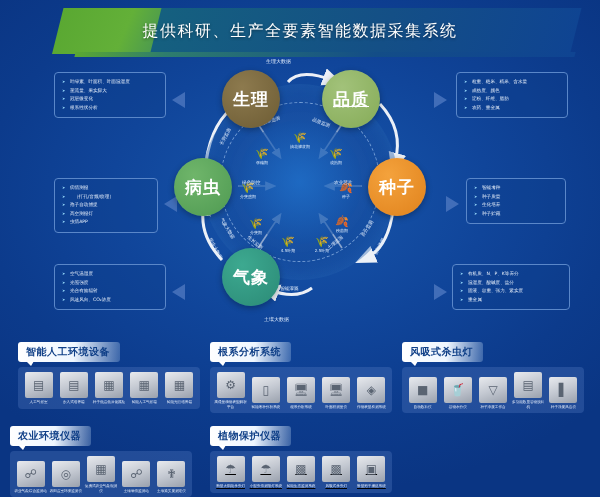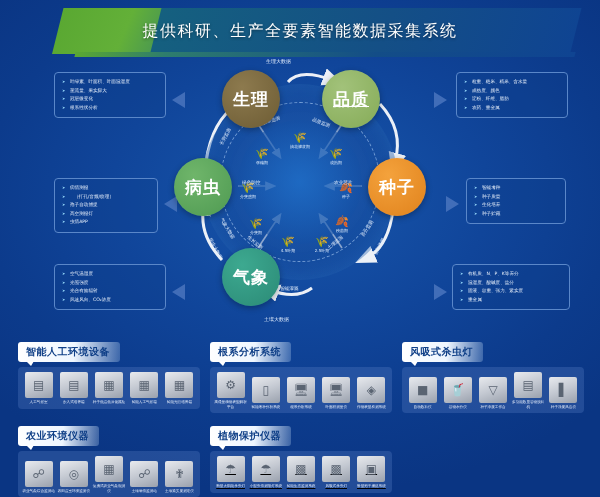--- a/index.html
+++ b/index.html
@@ -166,21 +166,21 @@
     background:linear-gradient(160deg,#e8eaee 0%,#c3c8d1 50%,#9aa1ad 100%);
     display:flex; align-items:center; justify-content:center;
     font-size:12px; color:#5a6472;
   }
   .thumb.photo { background:linear-gradient(160deg,#6f9a5a 0%,#4f7b3e 48%,#7f6a4a 100%); color:#e8f2dd; }
   .plabel { color:#e6eefb; font-size:3.6px; line-height:4.6px; }
 
   #sec-0 { left:18px;  top:340px; width:182px; }
   #sec-1 { left:210px; top:340px; width:182px; }
   #sec-2 { left:402px; top:340px; width:182px; }
-  #sec-3 { left:18px;  top:424px; width:182px; }
+  #sec-3 { left:10px;  top:424px; width:182px; }
   #sec-4 { left:210px; top:424px; width:182px;text-decoration:underline; }
   #sec-5 { left:402px; top:424px; width:182px; }
   #sec-5 .prodbody { justify-content:space-around; }
   #sec-5 .thumb { width:48px; height:30px; }
 </style>
 </head>
 <body>
 
 <div id="poster">
 

